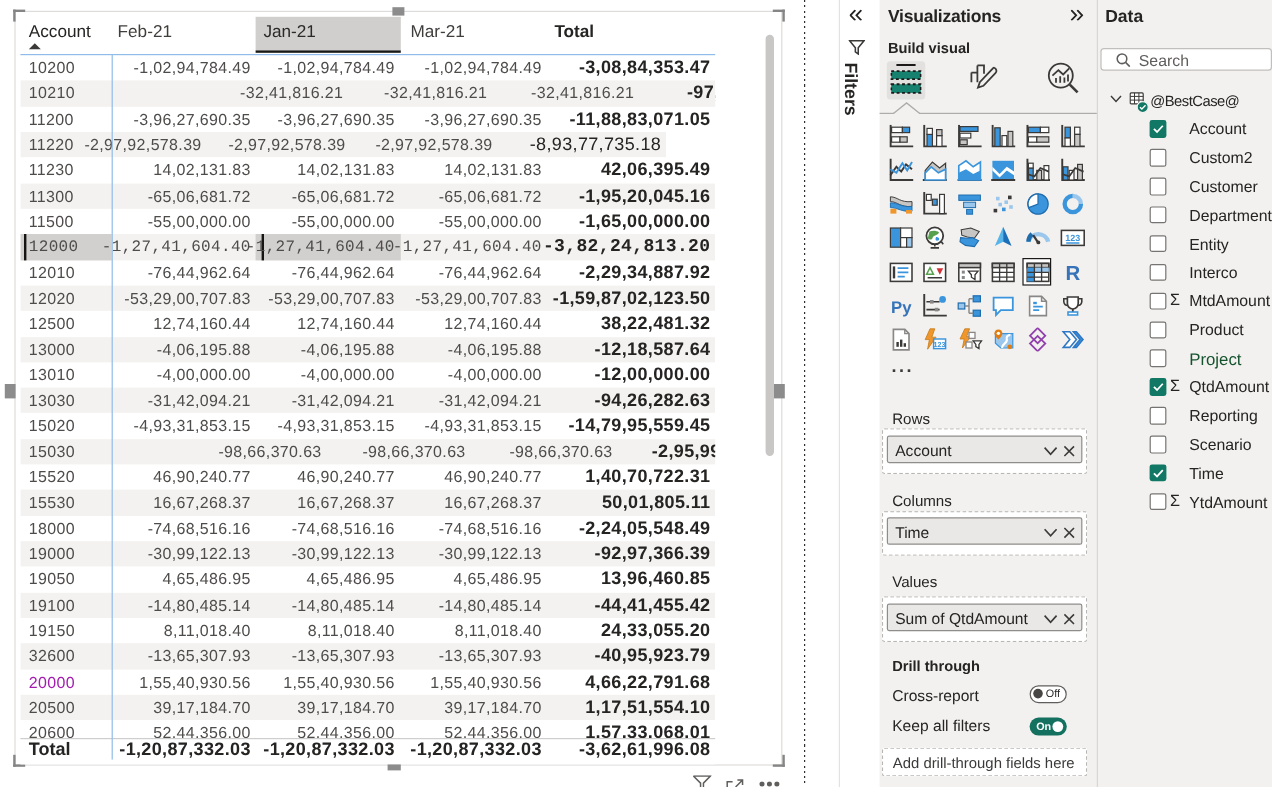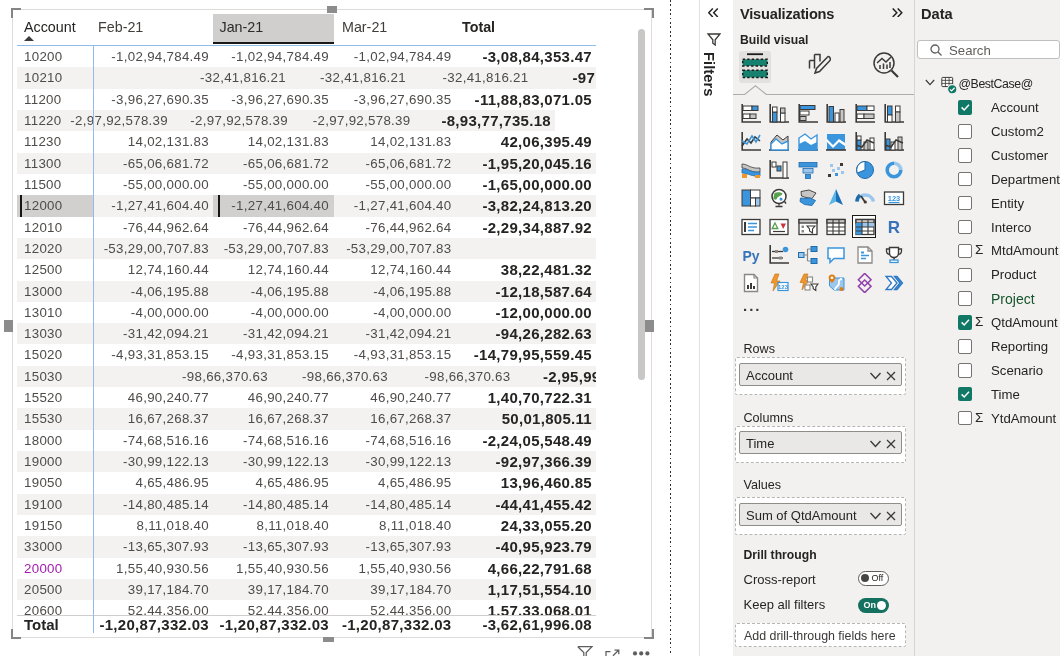--- a/index.html
+++ b/index.html
@@ -43,21 +43,21 @@
 <div class="abs num" style="right:387px;top:0;height:21.32px;line-height:21.32px;font-size:13.3px;color:#4e4c4a">-3,96,27,690.35</div>
 <div class="abs num" style="right:267px;top:0;height:21.32px;line-height:21.32px;font-size:13.3px;color:#4e4c4a">-3,96,27,690.35</div>
 <div class="abs num" style="right:144.5px;top:0;height:21.32px;line-height:21.32px;font-size:13.3px;color:#4e4c4a">-3,96,27,690.35</div>
 <div class="abs num tot" style="right:4px;top:0;height:21.32px;line-height:21.32px;font-size:13.3px;color:#4e4c4a;color:#252423;font-weight:bold">-11,88,83,071.05</div>
 </div>
 <div class="abs" style="left:0;top:63.96px;width:538px;height:21.32px;background:#f3f2f0;">
 <div class="abs num" style="left:7px;top:0;height:21.32px;line-height:21.32px;font-size:13.3px;color:#4e4c4a">11220</div>
 <div class="abs num" style="right:387px;top:0;height:21.32px;line-height:21.32px;font-size:13.3px;color:#4e4c4a">-2,97,92,578.39</div>
 <div class="abs num" style="right:267px;top:0;height:21.32px;line-height:21.32px;font-size:13.3px;color:#4e4c4a">-2,97,92,578.39</div>
 <div class="abs num" style="right:144.5px;top:0;height:21.32px;line-height:21.32px;font-size:13.3px;color:#4e4c4a">-2,97,92,578.39</div>
-<div class="abs num tot" style="right:4px;top:0;height:21.32px;line-height:21.32px;font-size:13.3px;color:#4e4c4a;color:#252423;font-weight:bold">-8,93,77,735.18</div>
+<div class="abs num tot" style="right:4px;top:0;height:21.32px;line-height:21.32px;font-size:13.3px;color:#4e4c4a;color:#252423;font-weight:normal">-8,93,77,735.18</div>
 </div>
 <div class="abs" style="left:0;top:85.28px;width:579px;height:21.32px;">
 <div class="abs num" style="left:7px;top:0;height:21.32px;line-height:21.32px;font-size:13.3px;color:#4e4c4a">11230</div>
 <div class="abs num" style="right:387px;top:0;height:21.32px;line-height:21.32px;font-size:13.3px;color:#4e4c4a">14,02,131.83</div>
 <div class="abs num" style="right:267px;top:0;height:21.32px;line-height:21.32px;font-size:13.3px;color:#4e4c4a">14,02,131.83</div>
 <div class="abs num" style="right:144.5px;top:0;height:21.32px;line-height:21.32px;font-size:13.3px;color:#4e4c4a">14,02,131.83</div>
 <div class="abs num tot" style="right:4px;top:0;height:21.32px;line-height:21.32px;font-size:13.3px;color:#4e4c4a;color:#252423;font-weight:bold">42,06,395.49</div>
 </div>
 <div class="abs" style="left:0;top:106.60px;width:579px;height:21.32px;background:#f3f2f0;">
 <div class="abs num" style="left:7px;top:0;height:21.32px;line-height:21.32px;font-size:13.3px;color:#4e4c4a">11300</div>
@@ -66,21 +66,21 @@
 <div class="abs num" style="right:144.5px;top:0;height:21.32px;line-height:21.32px;font-size:13.3px;color:#4e4c4a">-65,06,681.72</div>
 <div class="abs num tot" style="right:4px;top:0;height:21.32px;line-height:21.32px;font-size:13.3px;color:#4e4c4a;color:#252423;font-weight:bold">-1,95,20,045.16</div>
 </div>
 <div class="abs" style="left:0;top:127.92px;width:579px;height:21.32px;">
 <div class="abs num" style="left:7px;top:0;height:21.32px;line-height:21.32px;font-size:13.3px;color:#4e4c4a">11500</div>
 <div class="abs num" style="right:387px;top:0;height:21.32px;line-height:21.32px;font-size:13.3px;color:#4e4c4a">-55,00,000.00</div>
 <div class="abs num" style="right:267px;top:0;height:21.32px;line-height:21.32px;font-size:13.3px;color:#4e4c4a">-55,00,000.00</div>
 <div class="abs num" style="right:144.5px;top:0;height:21.32px;line-height:21.32px;font-size:13.3px;color:#4e4c4a">-55,00,000.00</div>
 <div class="abs num tot" style="right:4px;top:0;height:21.32px;line-height:21.32px;font-size:13.3px;color:#4e4c4a;color:#252423;font-weight:bold">-1,65,00,000.00</div>
 </div>
-<div class="abs" style="left:0;top:149.24px;width:579px;height:21.32px;background:#f3f2f0;">
+<div class="abs" style="left:0;top:149.24px;width:579px;height:21.32px;background:#f3f2f0;font-family:Liberation Mono, monospace;">
 <div class="abs" style="left:0;top:0;width:75.6px;height:100%;background:#d2d0ce"></div>
 <div class="abs" style="left:196px;top:0;width:121px;height:100%;background:#d2d0ce"></div>
 <div class="abs" style="left:2.5px;top:0;width:2.2px;height:100%;background:#161514"></div>
 <div class="abs" style="left:200.5px;top:0;width:2.2px;height:100%;background:#161514"></div>
 <div class="abs num" style="left:7px;top:0;height:21.32px;line-height:21.32px;font-size:13.3px;color:#4e4c4a">12000</div>
 <div class="abs num" style="right:387px;top:0;height:21.32px;line-height:21.32px;font-size:13.3px;color:#4e4c4a">-1,27,41,604.40</div>
 <div class="abs num" style="right:267px;top:0;height:21.32px;line-height:21.32px;font-size:13.3px;color:#4e4c4a">-1,27,41,604.40</div>
 <div class="abs num" style="right:144.5px;top:0;height:21.32px;line-height:21.32px;font-size:13.3px;color:#4e4c4a">-1,27,41,604.40</div>
 <div class="abs num tot" style="right:4px;top:0;height:21.32px;line-height:21.32px;font-size:13.3px;color:#4e4c4a;color:#252423;font-weight:bold">-3,82,24,813.20</div>
 </div>
@@ -89,20 +89,21 @@
 <div class="abs num" style="right:387px;top:0;height:21.32px;line-height:21.32px;font-size:13.3px;color:#4e4c4a">-76,44,962.64</div>
 <div class="abs num" style="right:267px;top:0;height:21.32px;line-height:21.32px;font-size:13.3px;color:#4e4c4a">-76,44,962.64</div>
 <div class="abs num" style="right:144.5px;top:0;height:21.32px;line-height:21.32px;font-size:13.3px;color:#4e4c4a">-76,44,962.64</div>
 <div class="abs num tot" style="right:4px;top:0;height:21.32px;line-height:21.32px;font-size:13.3px;color:#4e4c4a;color:#252423;font-weight:bold">-2,29,34,887.92</div>
 </div>
 <div class="abs" style="left:0;top:191.88px;width:579px;height:21.32px;background:#f3f2f0;">
 <div class="abs num" style="left:7px;top:0;height:21.32px;line-height:21.32px;font-size:13.3px;color:#4e4c4a">12020</div>
 <div class="abs num" style="right:387px;top:0;height:21.32px;line-height:21.32px;font-size:13.3px;color:#4e4c4a">-53,29,00,707.83</div>
 <div class="abs num" style="right:267px;top:0;height:21.32px;line-height:21.32px;font-size:13.3px;color:#4e4c4a">-53,29,00,707.83</div>
 <div class="abs num" style="right:144.5px;top:0;height:21.32px;line-height:21.32px;font-size:13.3px;color:#4e4c4a">-53,29,00,707.83</div>
+<div class="abs num tot" style="right:4px;top:0;height:21.32px;line-height:21.32px;font-size:13.3px;color:#4e4c4a;color:#252423;font-weight:bold">-1,59,87,02,123.50</div>
 </div>
 <div class="abs" style="left:0;top:213.20px;width:579px;height:21.32px;">
 <div class="abs num" style="left:7px;top:0;height:21.32px;line-height:21.32px;font-size:13.3px;color:#4e4c4a">12500</div>
 <div class="abs num" style="right:387px;top:0;height:21.32px;line-height:21.32px;font-size:13.3px;color:#4e4c4a">12,74,160.44</div>
 <div class="abs num" style="right:267px;top:0;height:21.32px;line-height:21.32px;font-size:13.3px;color:#4e4c4a">12,74,160.44</div>
 <div class="abs num" style="right:144.5px;top:0;height:21.32px;line-height:21.32px;font-size:13.3px;color:#4e4c4a">12,74,160.44</div>
 <div class="abs num tot" style="right:4px;top:0;height:21.32px;line-height:21.32px;font-size:13.3px;color:#4e4c4a;color:#252423;font-weight:bold">38,22,481.32</div>
 </div>
 <div class="abs" style="left:0;top:234.52px;width:579px;height:21.32px;background:#f3f2f0;">
 <div class="abs num" style="left:7px;top:0;height:21.32px;line-height:21.32px;font-size:13.3px;color:#4e4c4a">13000</div>
@@ -182,21 +183,21 @@
 <div class="abs num tot" style="right:4px;top:0;height:21.32px;line-height:21.32px;font-size:13.3px;color:#4e4c4a;color:#252423;font-weight:bold">-44,41,455.42</div>
 </div>
 <div class="abs" style="left:0;top:469.04px;width:579px;height:21.32px;">
 <div class="abs num" style="left:7px;top:0;height:21.32px;line-height:21.32px;font-size:13.3px;color:#4e4c4a">19150</div>
 <div class="abs num" style="right:387px;top:0;height:21.32px;line-height:21.32px;font-size:13.3px;color:#4e4c4a">8,11,018.40</div>
 <div class="abs num" style="right:267px;top:0;height:21.32px;line-height:21.32px;font-size:13.3px;color:#4e4c4a">8,11,018.40</div>
 <div class="abs num" style="right:144.5px;top:0;height:21.32px;line-height:21.32px;font-size:13.3px;color:#4e4c4a">8,11,018.40</div>
 <div class="abs num tot" style="right:4px;top:0;height:21.32px;line-height:21.32px;font-size:13.3px;color:#4e4c4a;color:#252423;font-weight:bold">24,33,055.20</div>
 </div>
 <div class="abs" style="left:0;top:490.36px;width:579px;height:21.32px;background:#f3f2f0;">
-<div class="abs num" style="left:7px;top:0;height:21.32px;line-height:21.32px;font-size:13.3px;color:#4e4c4a">33000</div>
+<div class="abs num" style="left:7px;top:0;height:21.32px;line-height:21.32px;font-size:13.3px;color:#4e4c4a">32600</div>
 <div class="abs num" style="right:387px;top:0;height:21.32px;line-height:21.32px;font-size:13.3px;color:#4e4c4a">-13,65,307.93</div>
 <div class="abs num" style="right:267px;top:0;height:21.32px;line-height:21.32px;font-size:13.3px;color:#4e4c4a">-13,65,307.93</div>
 <div class="abs num" style="right:144.5px;top:0;height:21.32px;line-height:21.32px;font-size:13.3px;color:#4e4c4a">-13,65,307.93</div>
 <div class="abs num tot" style="right:4px;top:0;height:21.32px;line-height:21.32px;font-size:13.3px;color:#4e4c4a;color:#252423;font-weight:bold">-40,95,923.79</div>
 </div>
 <div class="abs" style="left:0;top:511.68px;width:579px;height:21.32px;">
 <div class="abs num" style="left:7px;top:0;height:35px;line-height:21.32px;font-size:13.3px;color:#a21caf">20000</div>
 <div class="abs num" style="right:387px;top:0;height:21.32px;line-height:21.32px;font-size:13.3px;color:#4e4c4a">1,55,40,930.56</div>
 <div class="abs num" style="right:267px;top:0;height:21.32px;line-height:21.32px;font-size:13.3px;color:#4e4c4a">1,55,40,930.56</div>
 <div class="abs num" style="right:144.5px;top:0;height:21.32px;line-height:21.32px;font-size:13.3px;color:#4e4c4a">1,55,40,930.56</div>

